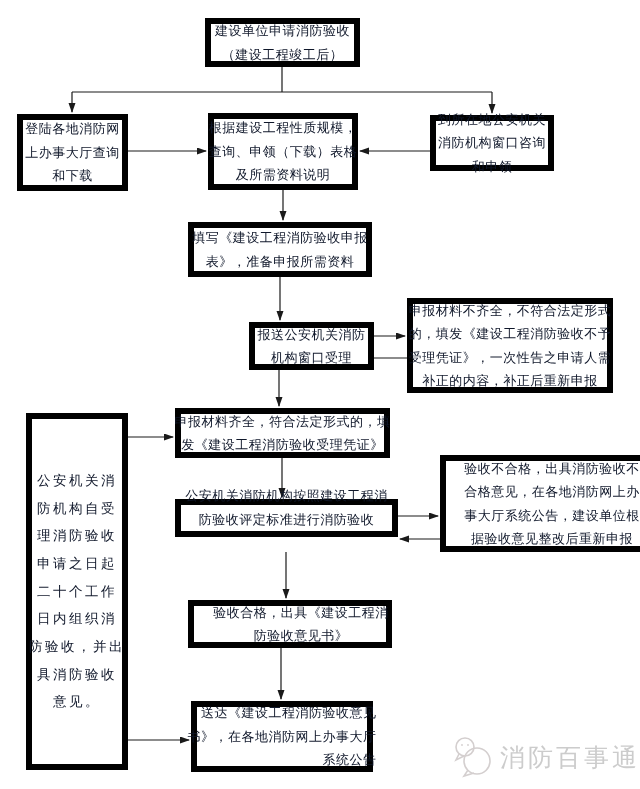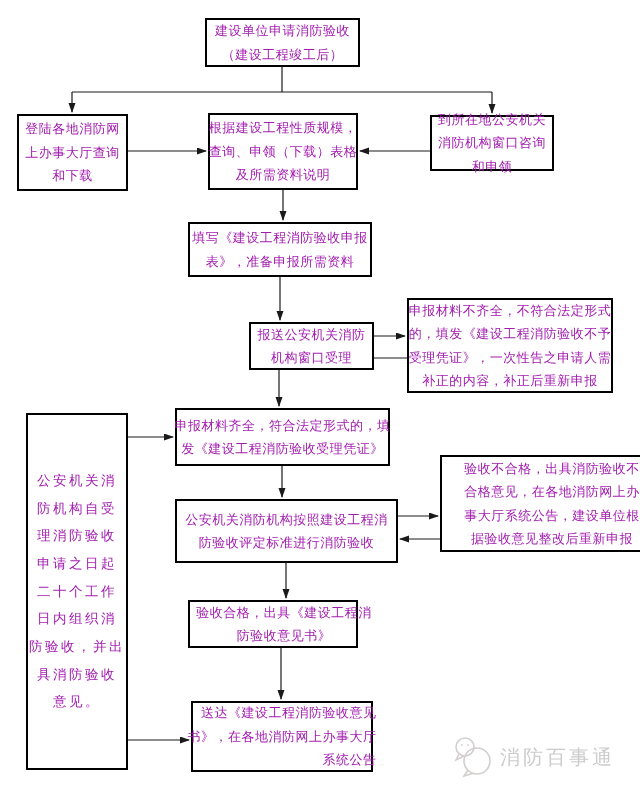--- a/index.html
+++ b/index.html
@@ -11,44 +11,44 @@
     position:relative;
     width:640px;height:789px;
     background:#ffffff;
     overflow:hidden;
   }
   .connectors{
     position:absolute;left:0;top:0;width:640px;height:789px;
   }
   .node{
     position:absolute;
-    border:2px solid #000000;
+    border:6px solid #000000;
     background:#ffffff;
     display:flex;align-items:center;justify-content:center;
     text-align:center;
-    color:#a21caf;
+    color:#0f172a;
     font-size:13px;
     line-height:1.8;
     white-space:pre;
     letter-spacing:0.5px;
     box-sizing:border-box;
   }
   .node-tall{
     font-size:13.5px;
     line-height:2.05;
     letter-spacing:2.5px;
   }
   .watermark{
     position:absolute;
     left:450px;top:733px;
     display:flex;align-items:center;
     color:#cccccc;
   }
   .watermark-text{
-    font-size:20px;
+    font-size:25px;
     letter-spacing:3px;
     color:#cccccc;
     margin-left:6px;
     font-family:"Liberation Serif","DejaVu Serif",serif;
   }
 </style>
 </head>
 <body>
 
 <div class="canvas">
@@ -114,38 +114,38 @@
 机构窗口受理</span>
   </div>
 
   <div class="node" style="left:407px;top:298px;width:206px;height:95px;">
     <span>申报材料不齐全，不符合法定形式
 的，填发《建设工程消防验收不予
 受理凭证》，一次性告之申请人需
 补正的内容，补正后重新申报</span>
   </div>
 
-  <div class="node" style="left:175px;top:408px;width:215px;height:58px;">
+  <div class="node" style="left:175px;top:408px;width:215px;height:50px;">
     <span>申报材料齐全，符合法定形式的，填
 发《建设工程消防验收受理凭证》</span>
   </div>
 
-  <div class="node" style="left:175px;top:499px;width:223px;height:64px;">
+  <div class="node" style="left:175px;top:499px;width:223px;height:38px;align-items:flex-end;">
     <span>公安机关消防机构按照建设工程消
 防验收评定标准进行消防验收</span>
   </div>
 
   <div class="node" style="left:440px;top:455px;width:224px;height:97px;">
     <span>验收不合格，出具消防验收不
 合格意见，在各地消防网上办
 事大厅系统公告，建设单位根
 据验收意见整改后重新申报</span>
   </div>
 
-  <div class="node" style="left:188px;top:600px;width:170px;height:48px;padding-left:22px;">
+  <div class="node" style="left:188px;top:600px;width:204px;height:48px;padding-left:22px;">
     <span>验收合格，出具《建设工程消
 防验收意见书》</span>
   </div>
 
   <div class="node" style="left:191px;top:701px;width:182px;height:71px;text-align:right;">
     <span>送达《建设工程消防验收意见
 书》，在各地消防网上办事大厅
 系统公告</span>
   </div>
 

